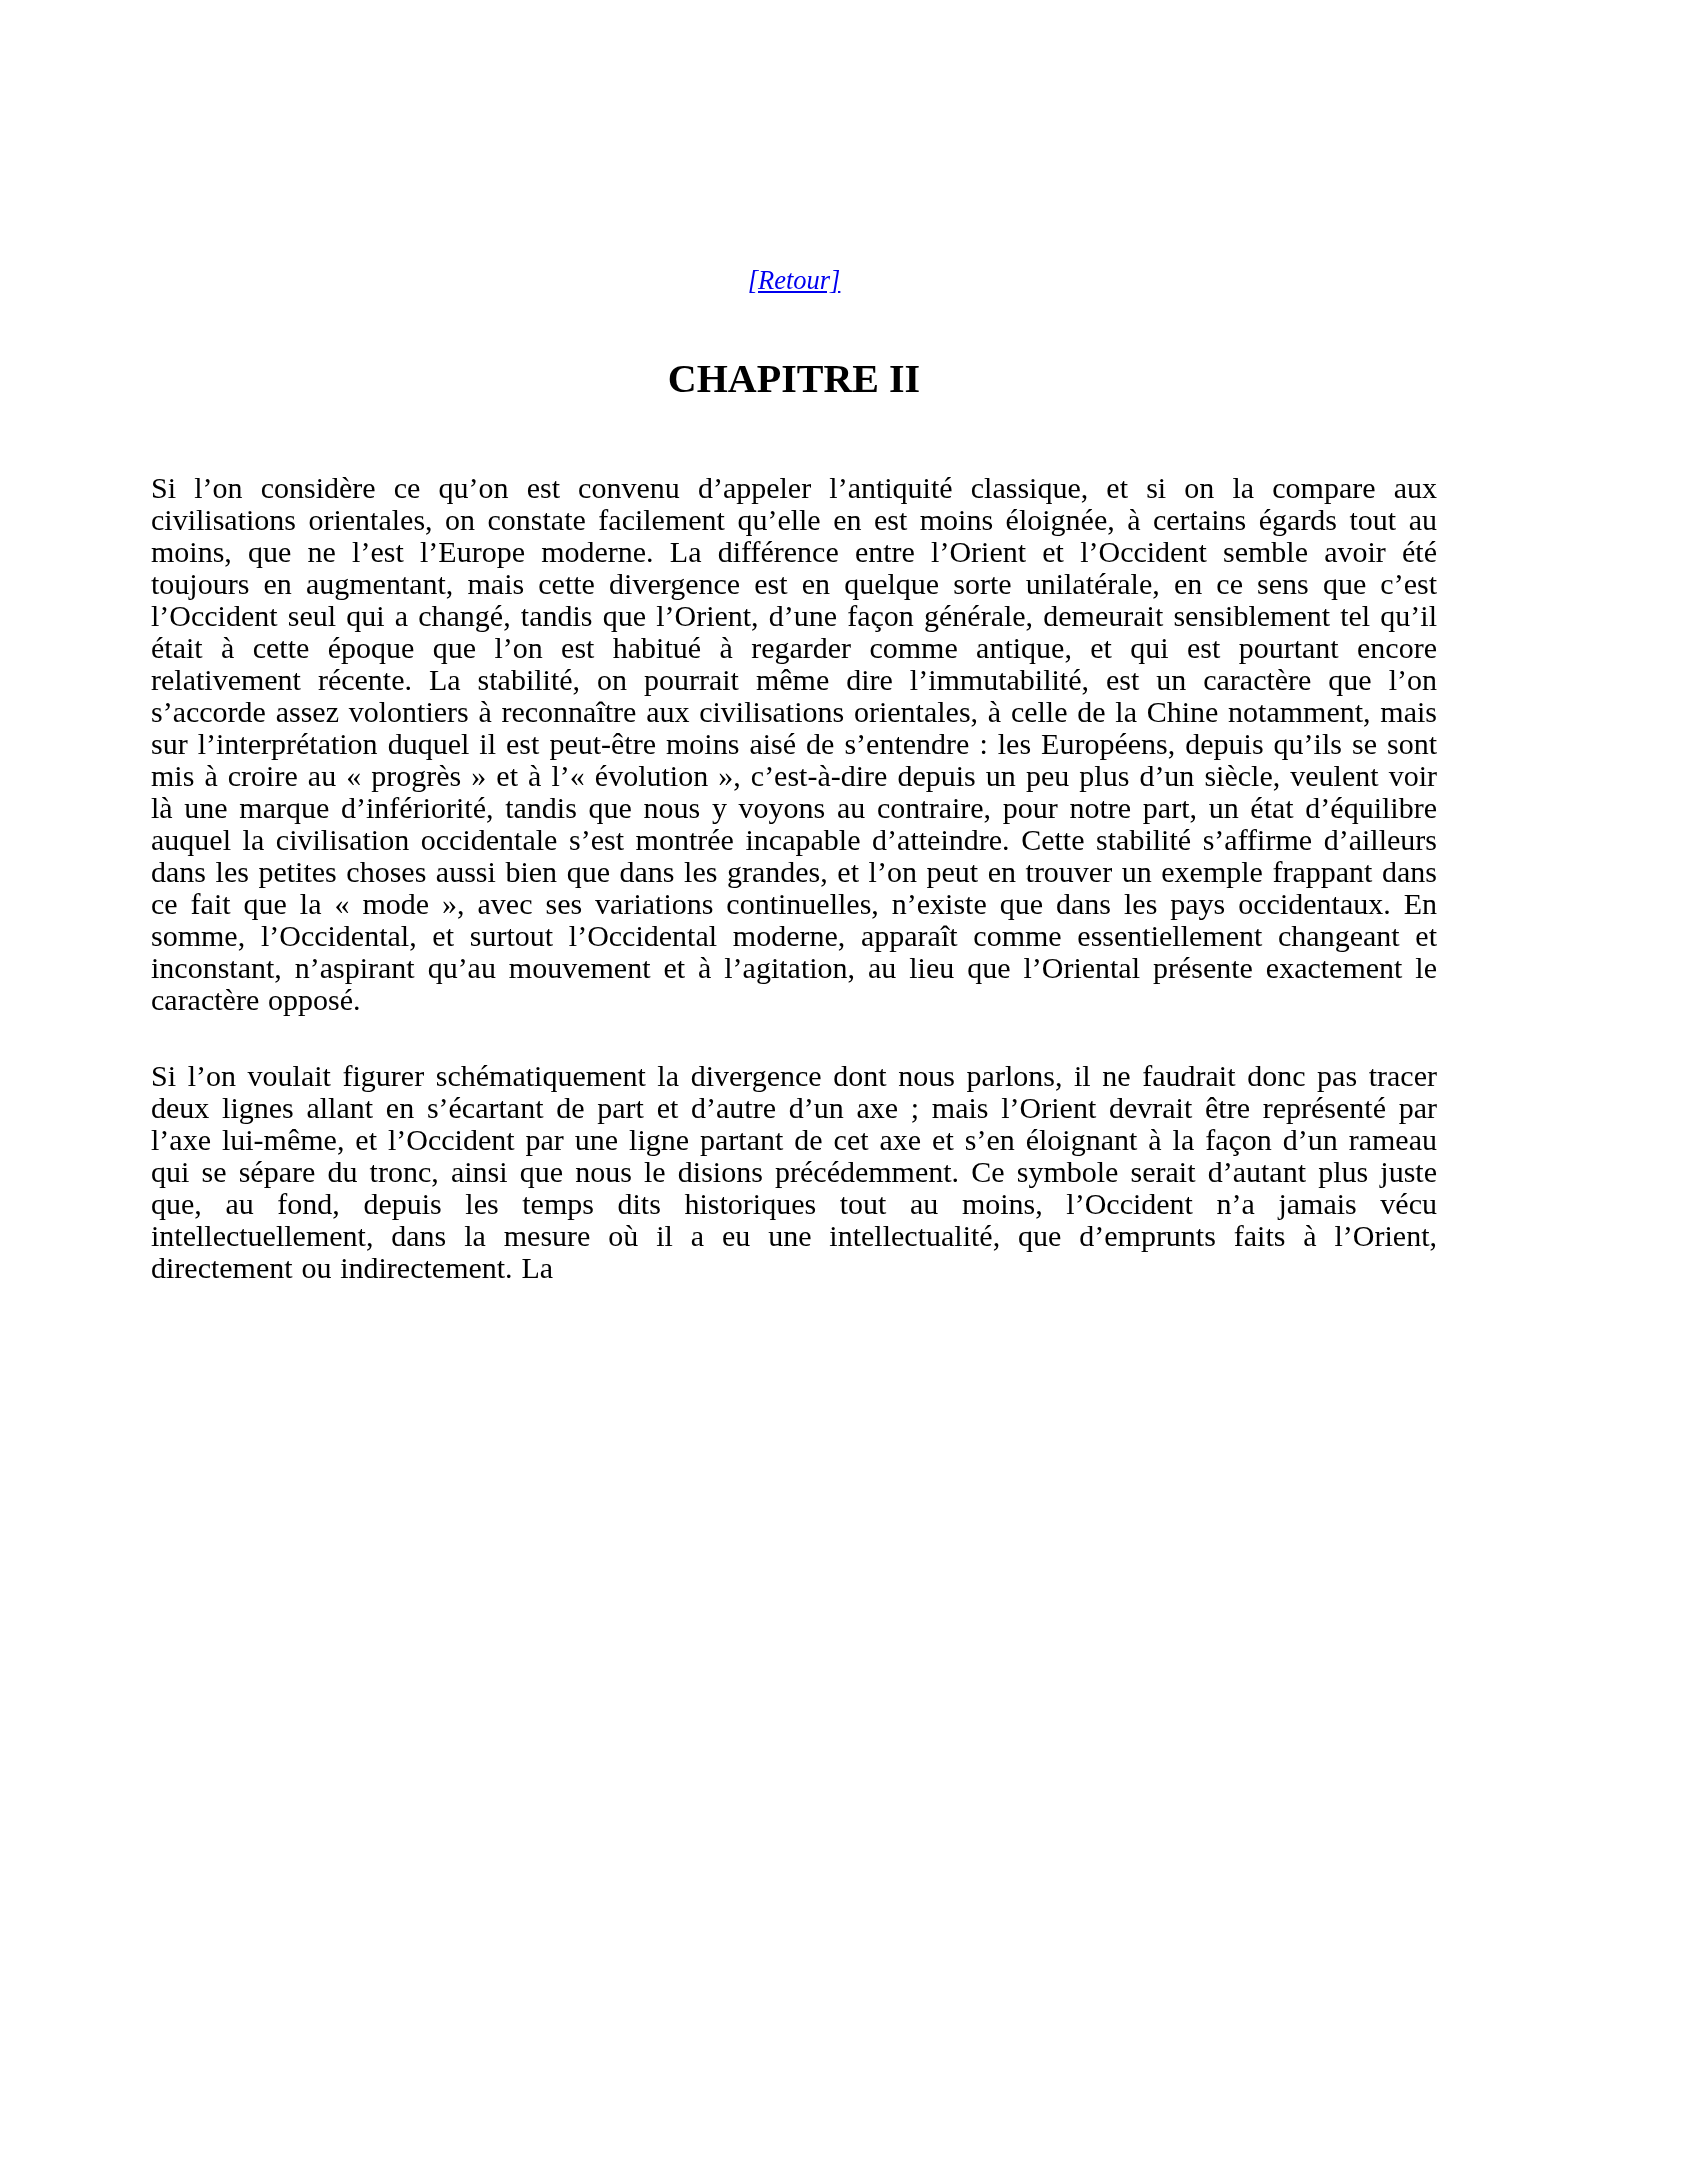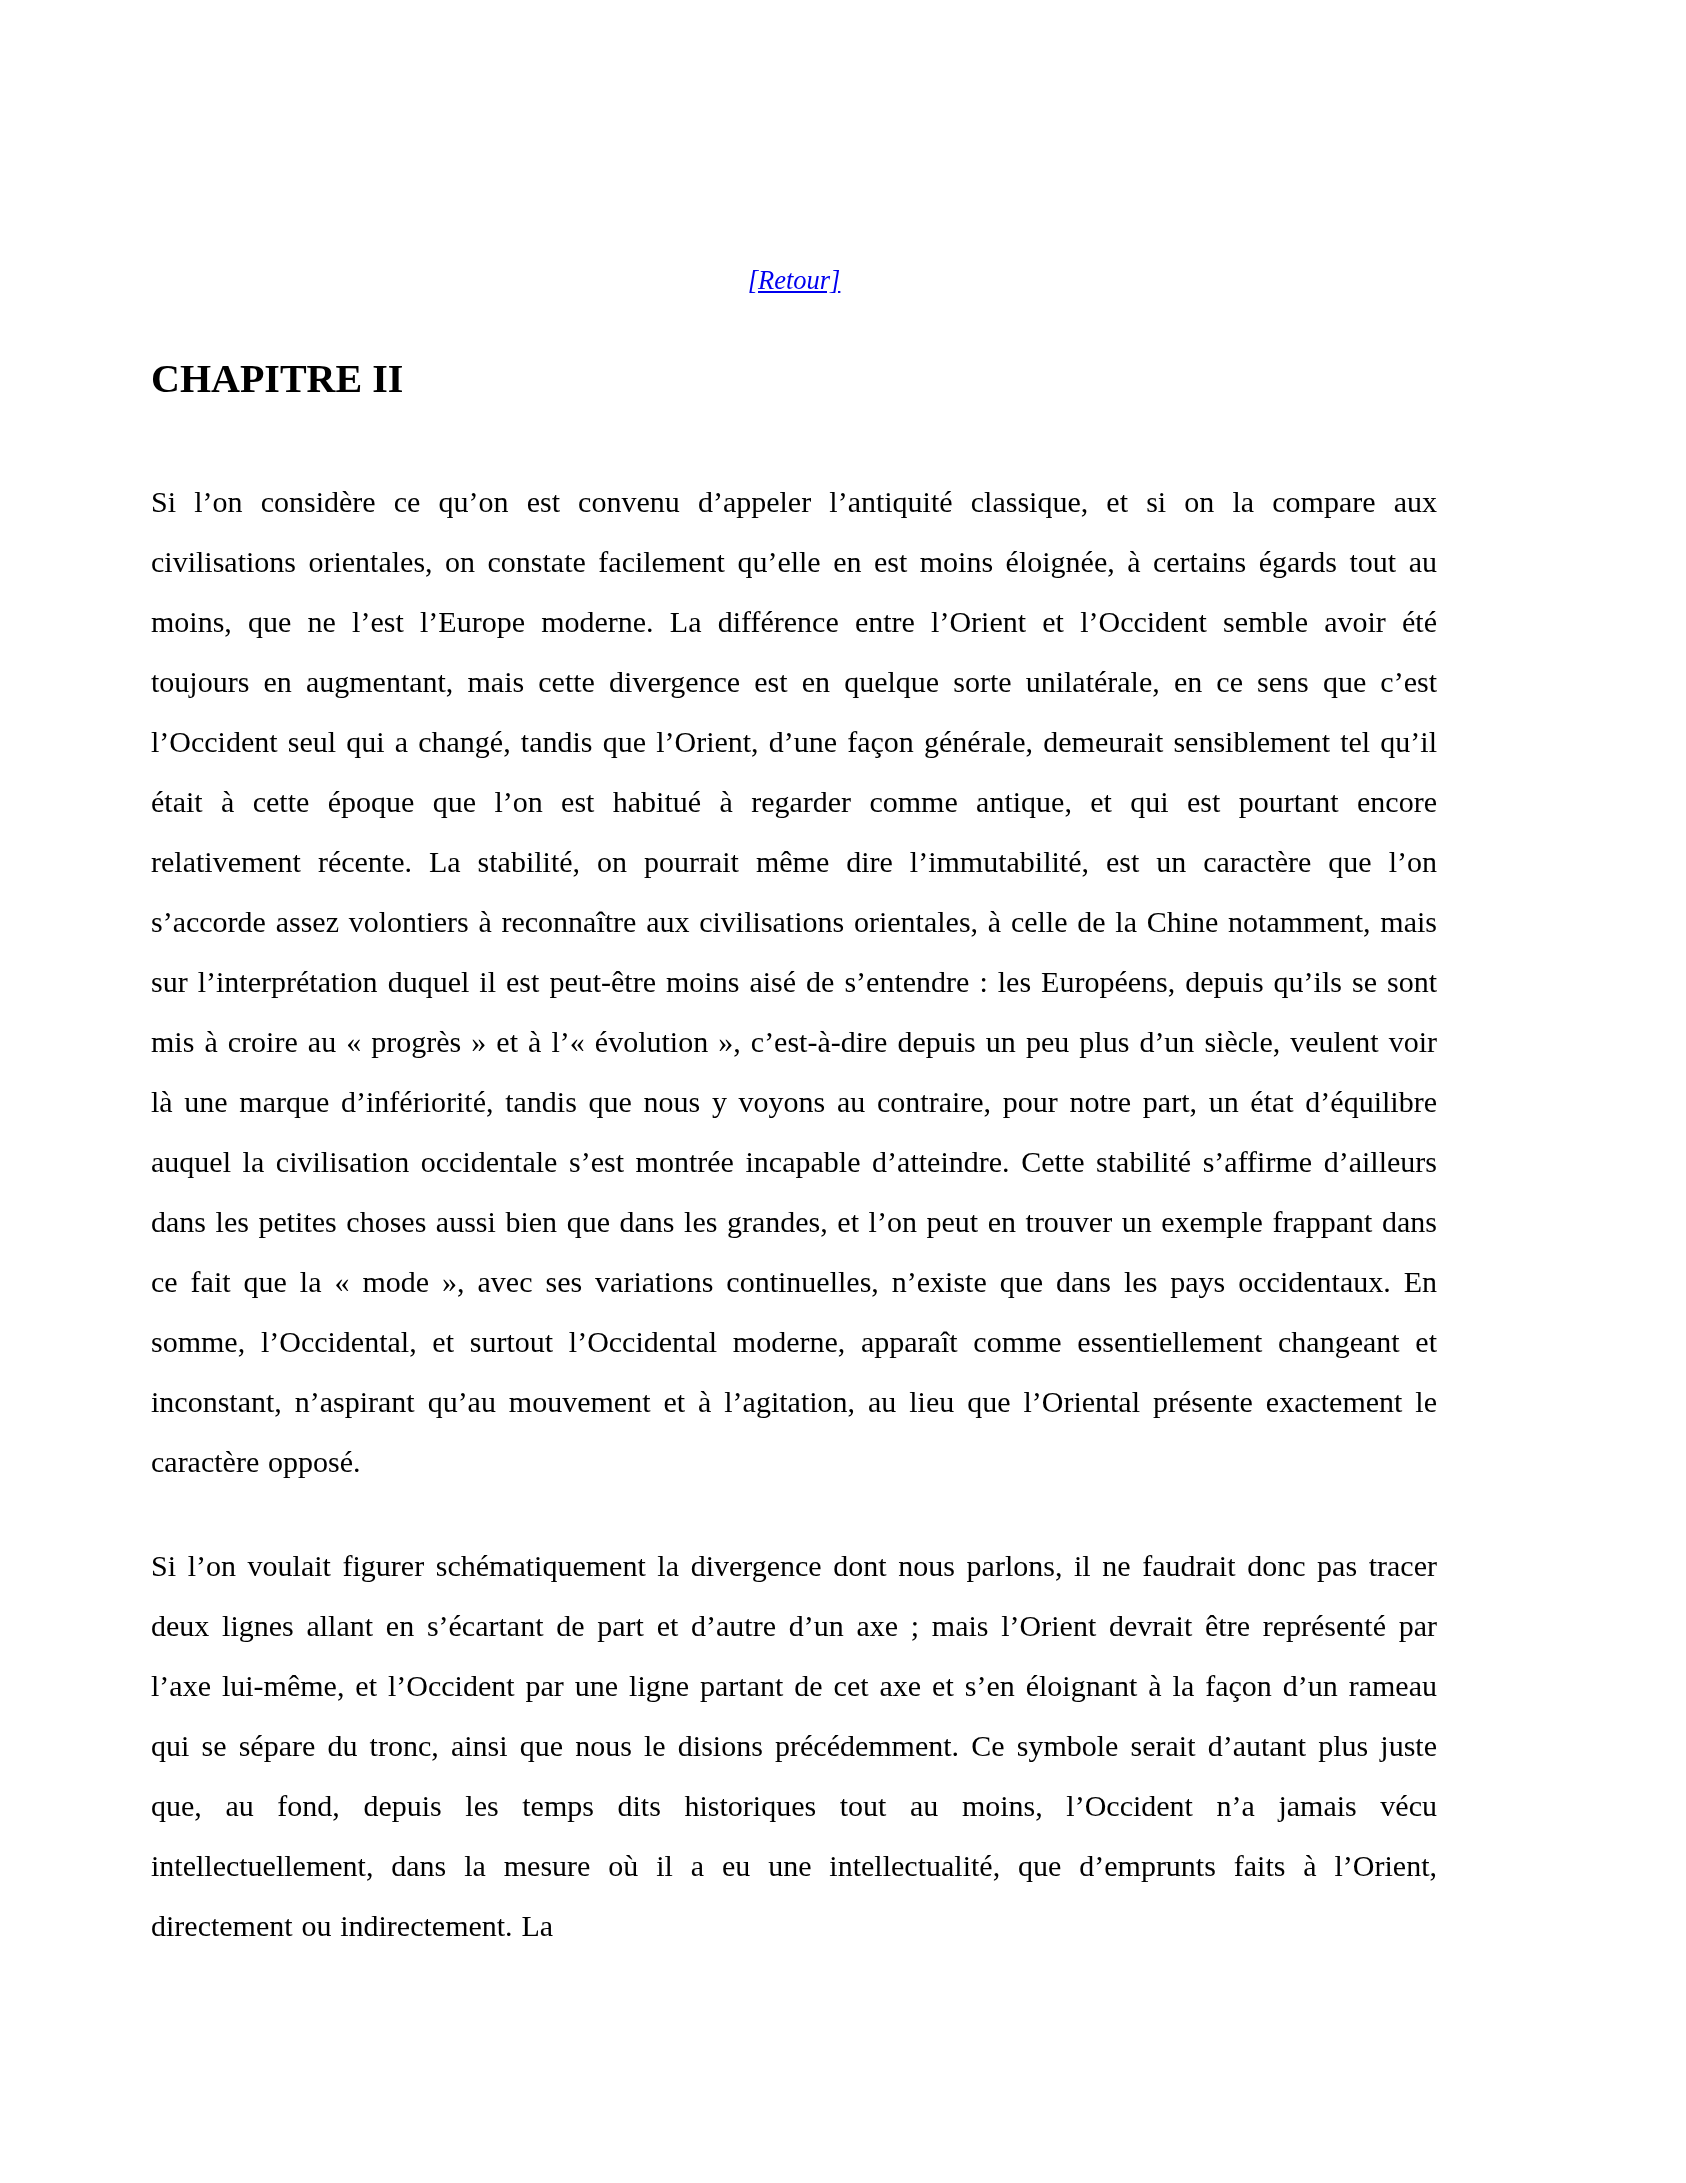--- a/index.html
+++ b/index.html
@@ -27,28 +27,29 @@
     margin: 0 0 53px 0;
   }
   .retour-link {
     font-style: italic;
     font-size: 26.5px;
     color: #0000ee;
     text-decoration: underline;
     cursor: pointer;
   }
   .chapter-title {
+    text-align: center;
     font-weight: bold;
     font-size: 40px;
     line-height: 60px;
     margin: 0 0 63px 0;
   }
   .body-text p {
     font-size: 30px;
-    line-height: 60px;
+    line-height: 32px;
     text-align: justify;
     margin: 0 0 44px 0;
     word-spacing: 1.3px;
   }
   .body-text p:last-child {
     margin-bottom: 0;
   }
 </style>
 </head>
 <body>

